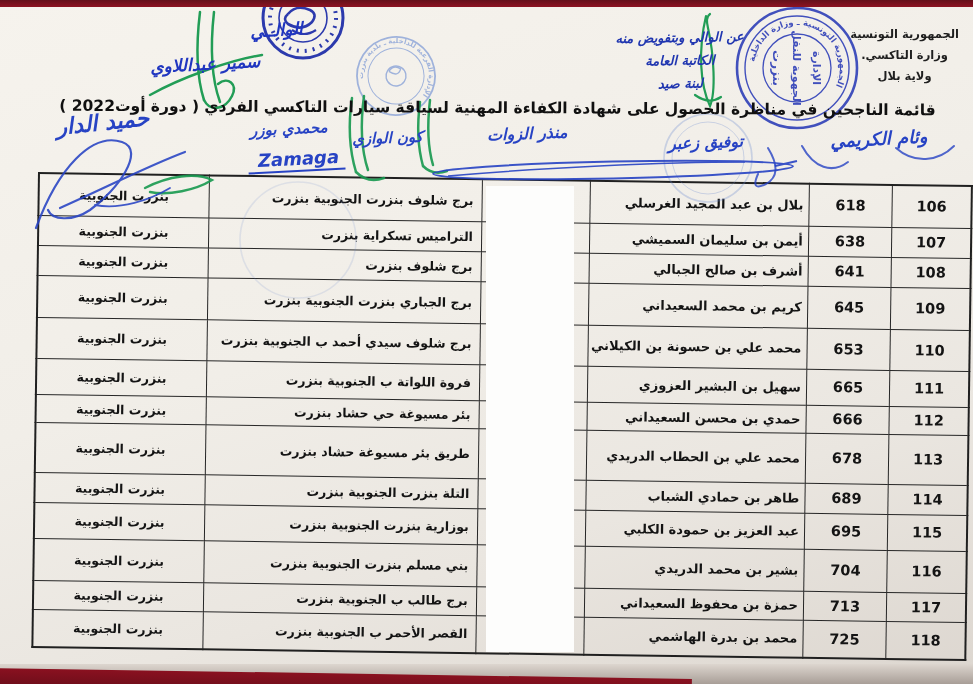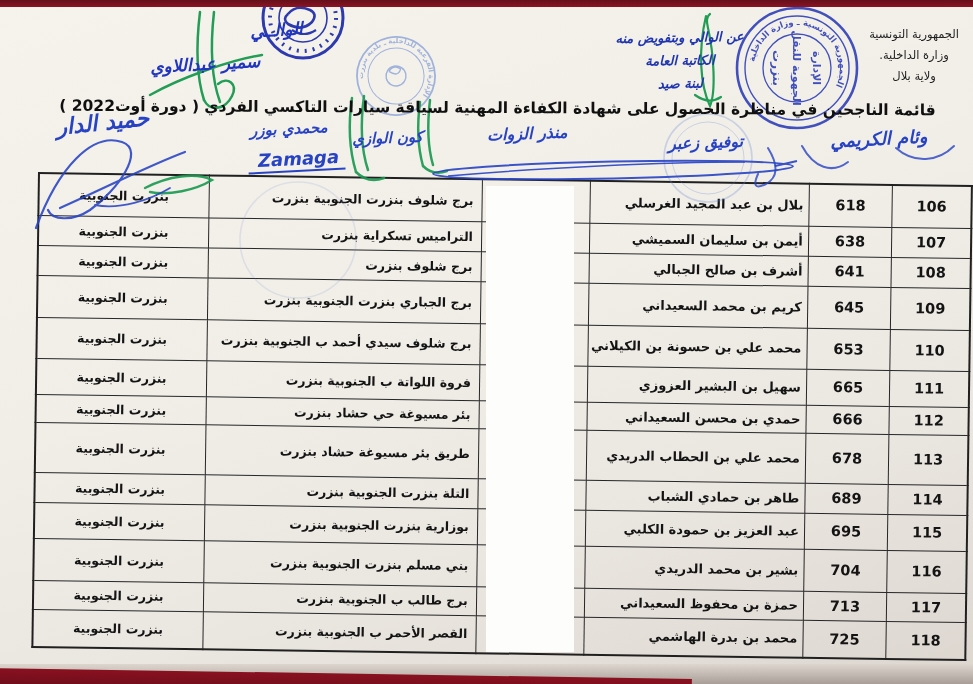--- a/index.html
+++ b/index.html
@@ -14,21 +14,21 @@
   .bottom-shadow{position:absolute;left:0;top:664px;width:100%;height:20px;
     background:linear-gradient(#ddd6cf,#a89e97);z-index:9}
   .band-bottom{position:absolute;left:-8px;top:668px;width:700px;height:26px;
     background:linear-gradient(#8a1120,#5f0c17);transform:rotate(0.9deg);
     transform-origin:left top;z-index:10}
   
   .paper{position:absolute;inset:0;
     background:linear-gradient(163deg,#f6f3ed 0%,#f1eee8 45%,#eae6e0 72%,#dcd6cf 100%);}
   
   .letterhead{position:absolute;right:14px;top:24px;z-index:4;
-    text-align:center;font-size:11.5px;font-weight:normal;color:#1f1f1f;
+    text-align:center;font-size:11.5px;font-weight:bold;color:#1f1f1f;
     line-height:21px;direction:rtl}
   
   .doc-title{position:absolute;left:30px;right:8px;top:99px;z-index:4;
     direction:rtl;text-align:center;font-size:15.5px;font-weight:bold;color:#101010;
     transform:rotate(0.3deg)}
   
   .table-wrap{position:absolute;left:38px;top:172px;z-index:1;
     transform:rotate(0.8deg);transform-origin:top left}
   table{border-collapse:collapse;table-layout:fixed;direction:rtl;
     font-family:"DejaVu Sans", sans-serif}
@@ -61,21 +61,21 @@
   .hw-latin{left:248px;top:148px;font-size:18px;direction:ltr;font-style:italic;
     border-bottom:2px solid #2743c4;padding:0 6px 1px 10px;transform:rotate(-3deg)}
 </style>
 </head>
 <body>
 
 <div class="paper">
 
   <div class="letterhead">
     <div>الجمهورية التونسية</div>
-    <div>وزارة الداخلية.</div>
+    <div>وزارة التاكسي.</div>
     <div>ولاية بلال</div>
   </div>
 
   <div class="doc-title">قائمة الناجحين في مناظرة الحصول على شهادة الكفاءة المهنية لسياقة سيارات التاكسي الفردي ( دورة أوت2022 )</div>
 
   <div class="table-wrap">
     <table>
       <colgroup>
         <col style="width:80px">
           <col style="width:84px">

